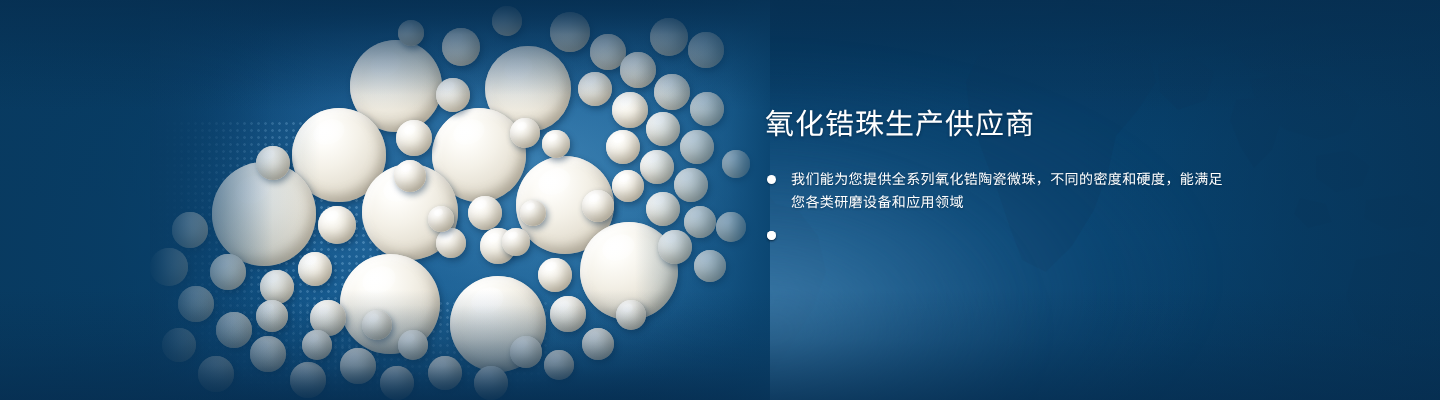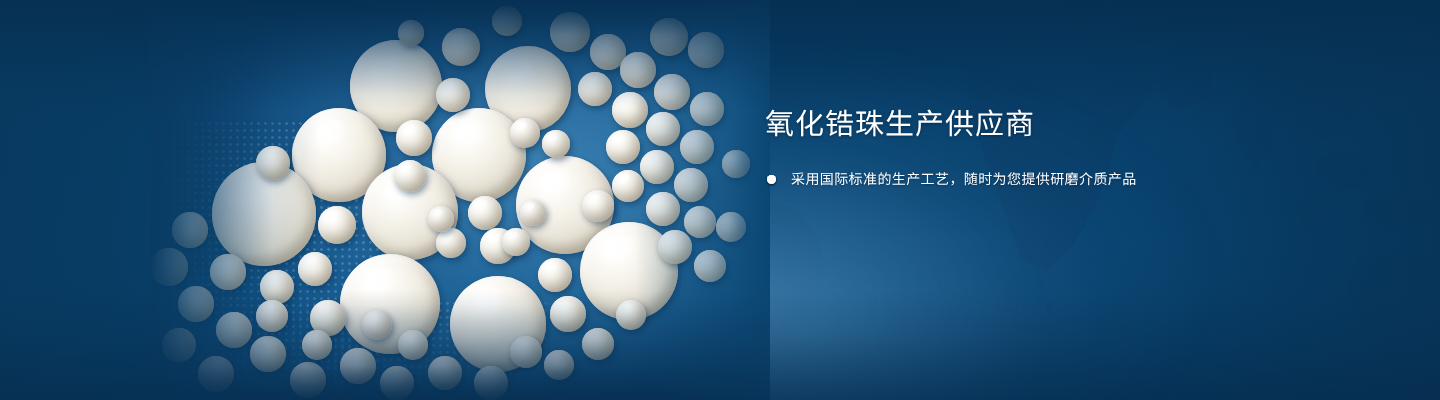--- a/index.html
+++ b/index.html
@@ -379,24 +379,24 @@
   <div class="bg-vig-r"></div>
   <div class="bg-vig-t"></div>
   <div class="bg-vig-b"></div>
 
   <div class="content">
     <h1 class="headline">氧化锆珠生产供应商</h1>
 
     <ul class="bullets">
       <li class="bullet">
         <span class="bullet-dot"></span>
+        <span>我们能为您提供全系列氧化锆陶瓷微珠，不同的密度和硬度，能满足您各类研磨设备和应用领域</span>
       </li>
       <li class="bullet">
         <span class="bullet-dot"></span>
       </li>
       <li class="bullet">
         <span class="bullet-dot"></span>
-        <span>采用国际标准的生产工艺，随时为您提供研磨介质产品</span>
       </li>
     </ul>
   </div>
 
 </div>
 
 </body></html>

